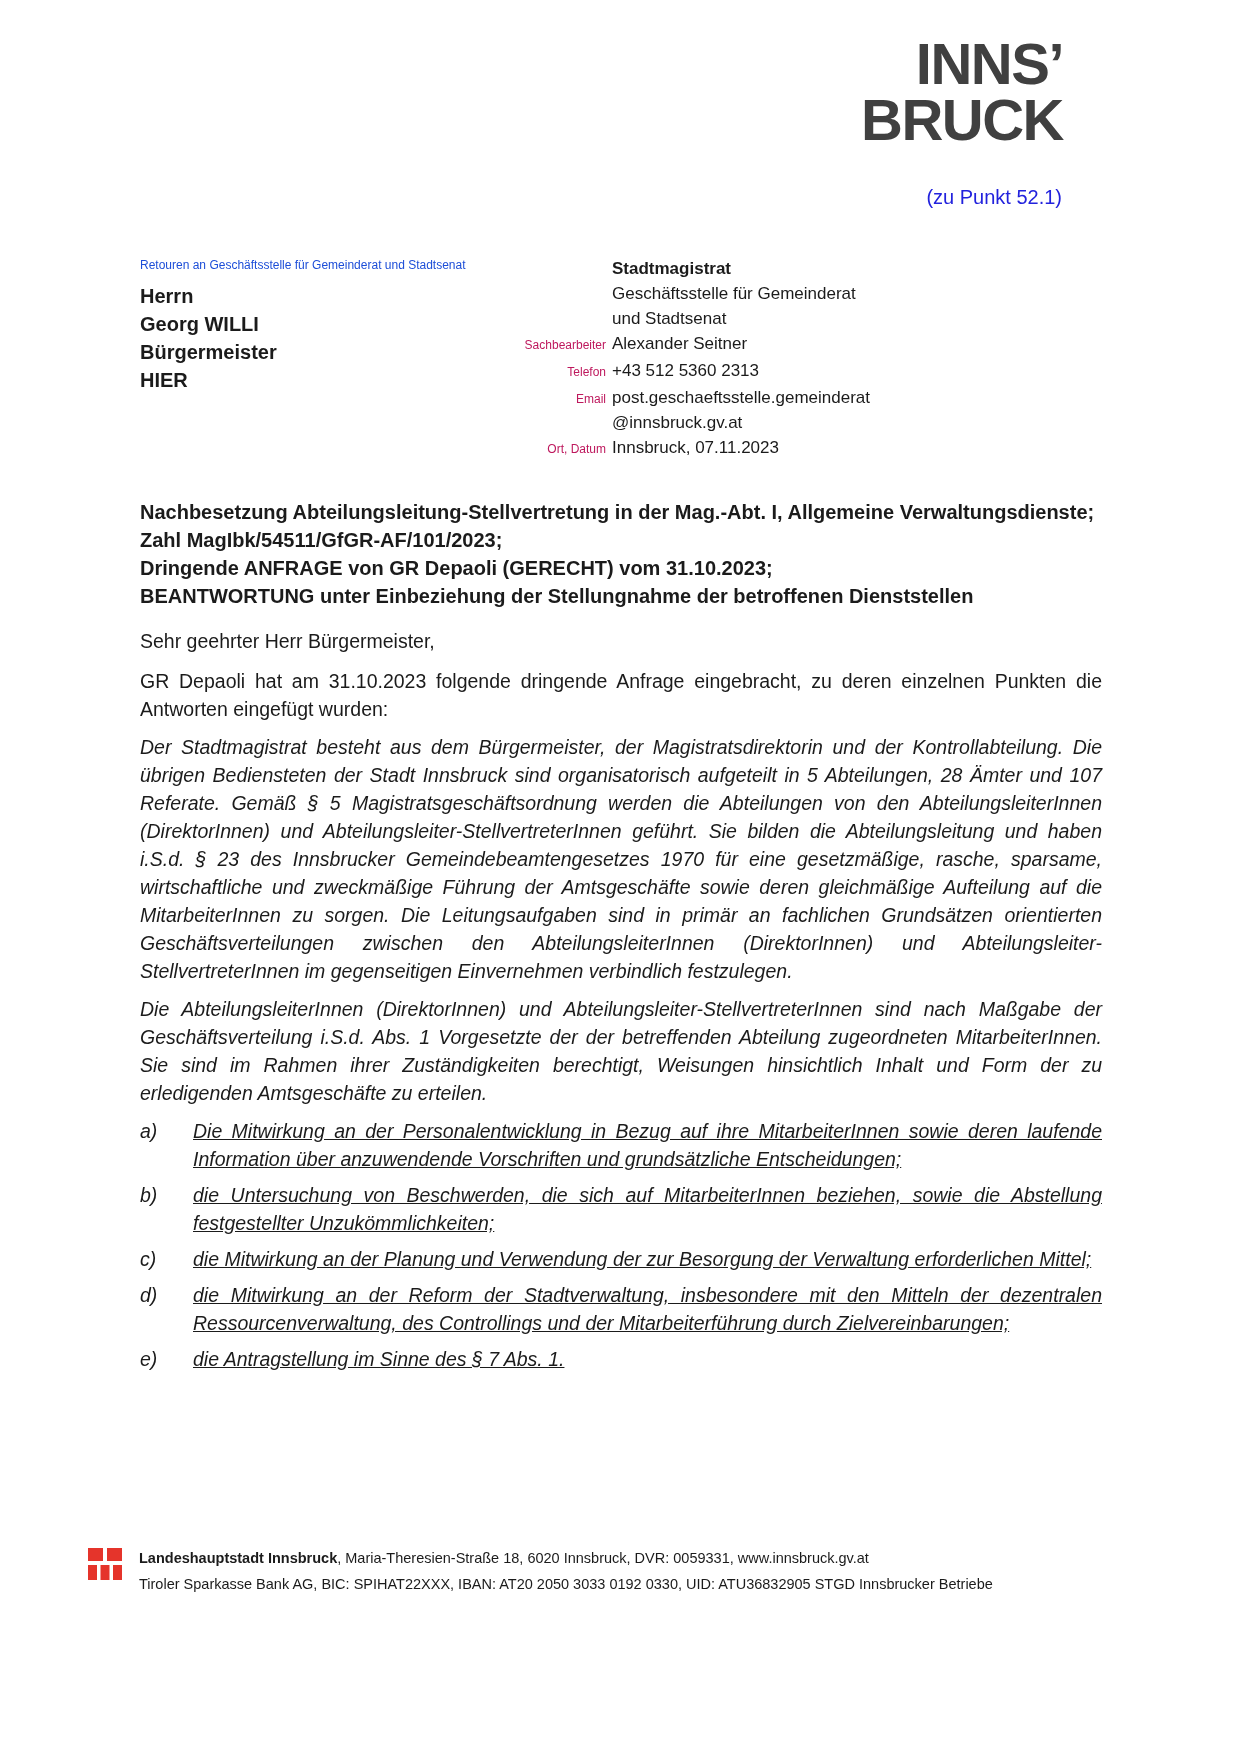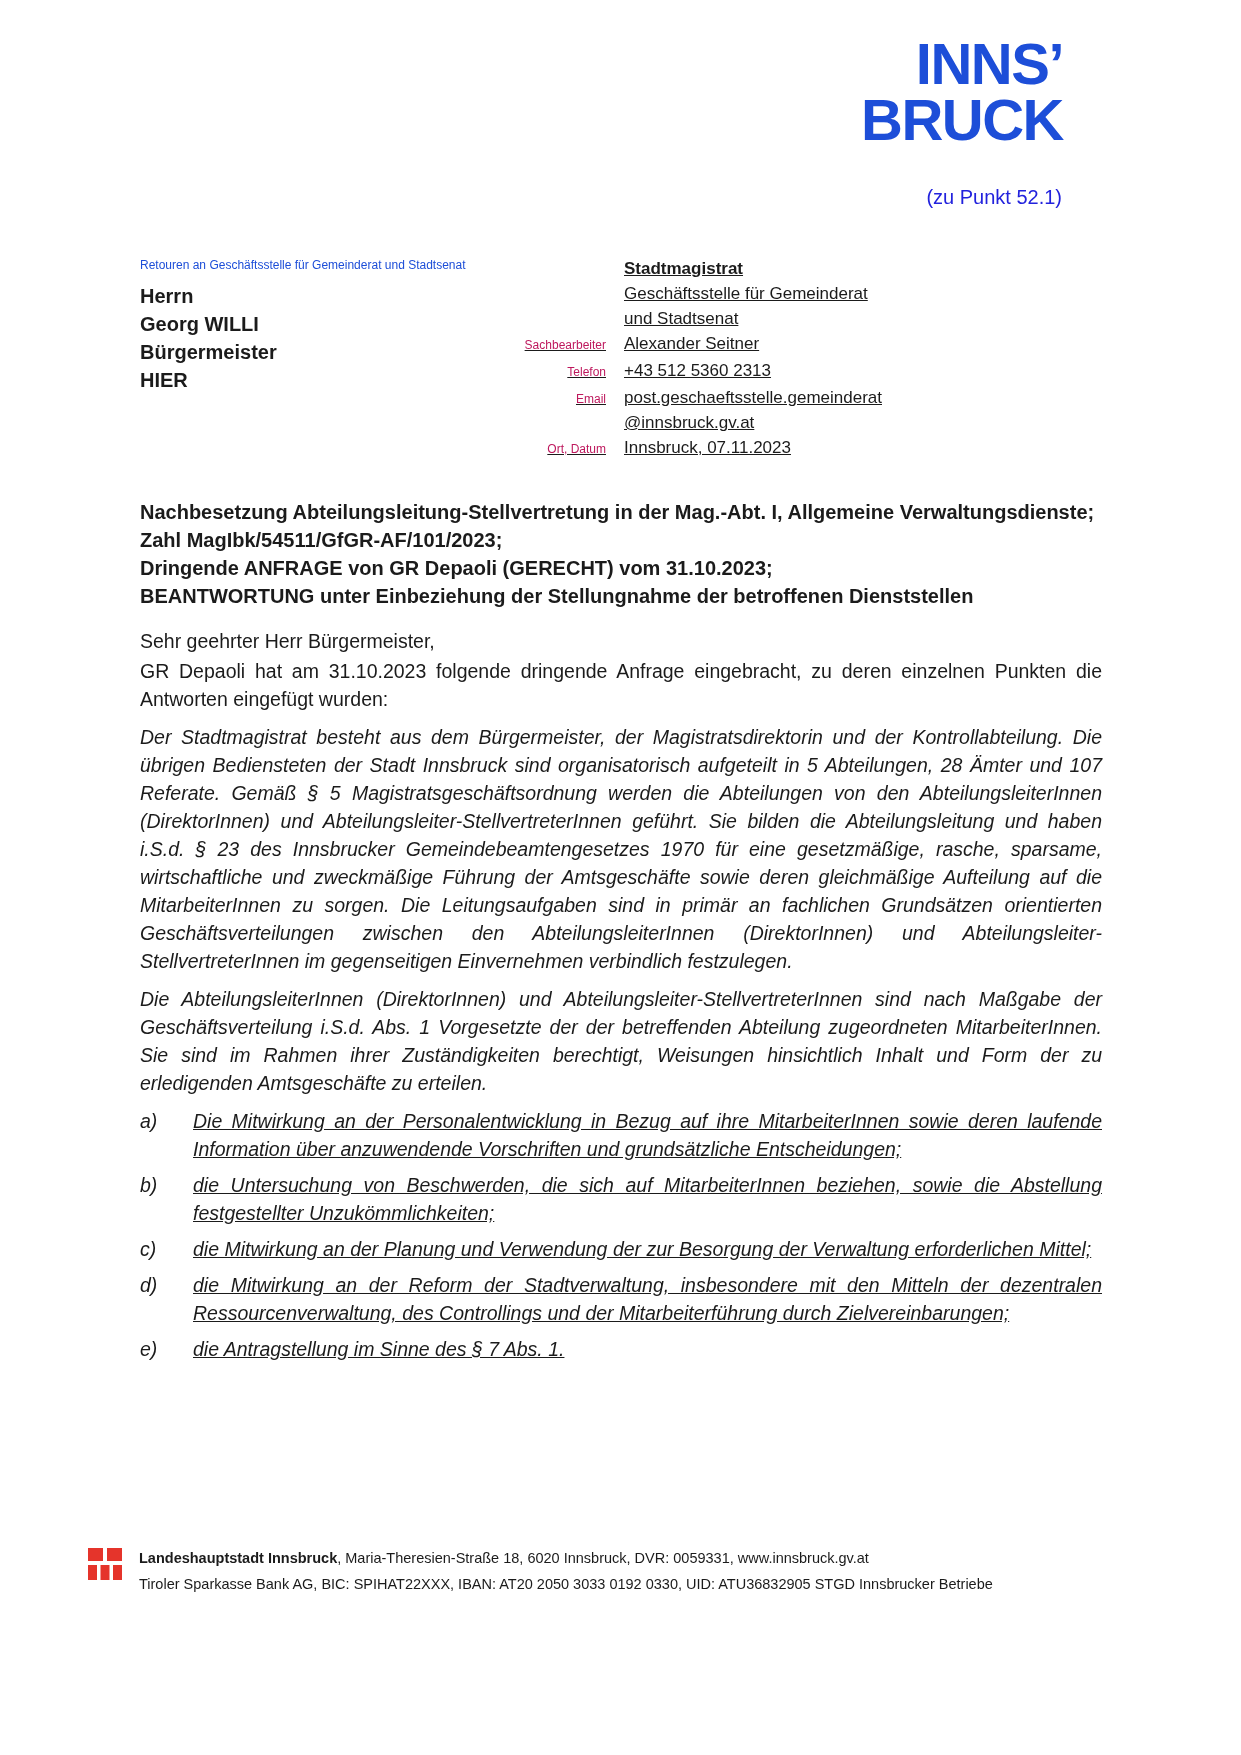--- a/index.html
+++ b/index.html
@@ -9,54 +9,53 @@
     width:1241px; height:1755px;
     background:#ffffff;
     font-family:"Liberation Sans","DejaVu Sans",sans-serif;
     color:#1b1b1b;
     overflow:hidden;
   }
   
   .logo-block {
     position:absolute; top:36px; right:178px;
     text-align:right;
-    color:#1d4ed8;
+    color:#404040;
     font-weight:800;
     font-size:58px;
     line-height:56px;
     letter-spacing:-1.5px;
   }
   .punkt-note {
     position:absolute; top:186px; right:179px;
     color:#2222dd;
     font-size:20px;
   }
   
   .recipient { position:absolute; left:140px; top:258px; }
   .return-note { font-size:12px; color:#1d4ed8; margin-bottom:10px; }
   .recipient-line { font-size:20px; line-height:28px;font-weight:bold; }
   
   .sender {
     position:absolute; left:496px; top:256px;
     display:grid;
     grid-template-columns:110px auto;
-    column-gap:18px;
+    column-gap:6px;
     align-items:baseline;
-    text-decoration:underline;
   }
   .s-label { font-size:12px; color:#be185d; text-align:right; line-height:25px; }
   .s-value { font-size:17px; line-height:25px; white-space:pre-line; }
   .s-value.bold { font-weight:bold; }
   
   .main {
     position:absolute; left:140px; top:498px; width:962px;
     font-size:19.5px; line-height:28px;
   }
   .subject { font-weight:bold; font-size:20px; margin-bottom:17px; }
-  .salutation { margin-bottom:2px; }
+  .salutation { margin-bottom:12px; }
   .para { text-align:justify; margin-bottom:10px;
           hyphens:auto; -webkit-hyphens:auto; }
   .quote { font-style:italic; }
   .list-item { display:flex; font-style:italic; margin-bottom:8px; }
   .marker { flex:0 0 53px; }
   .li-text { flex:1; text-align:justify; hyphens:auto;text-decoration:underline; -webkit-hyphens:auto; }
   
   .footer {
     position:absolute; left:88px; top:1545px; width:1080px;
     display:flex; align-items:flex-start; gap:17px;

